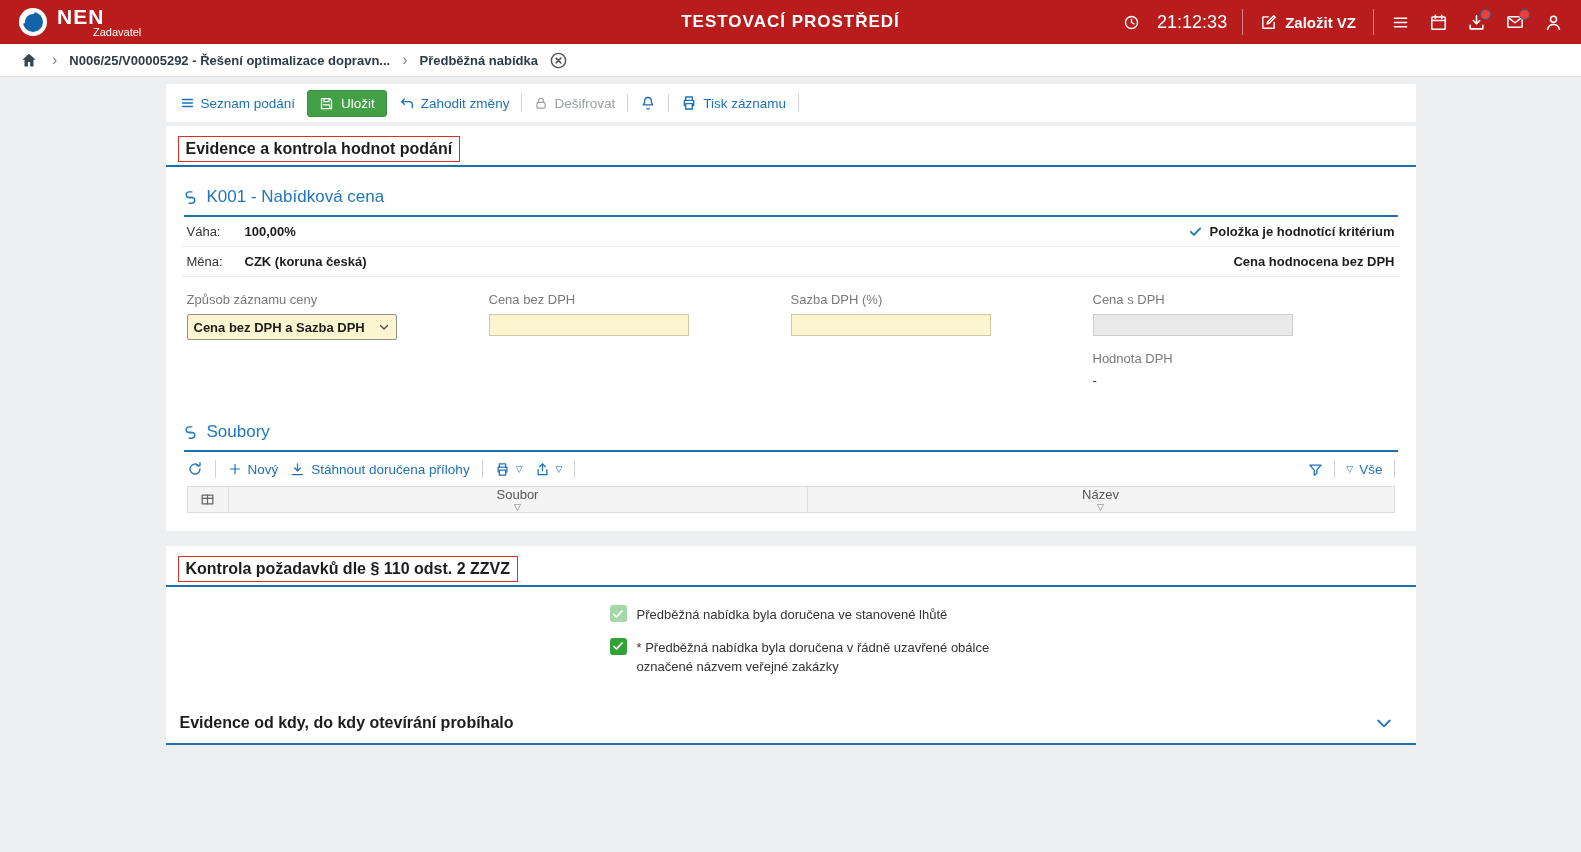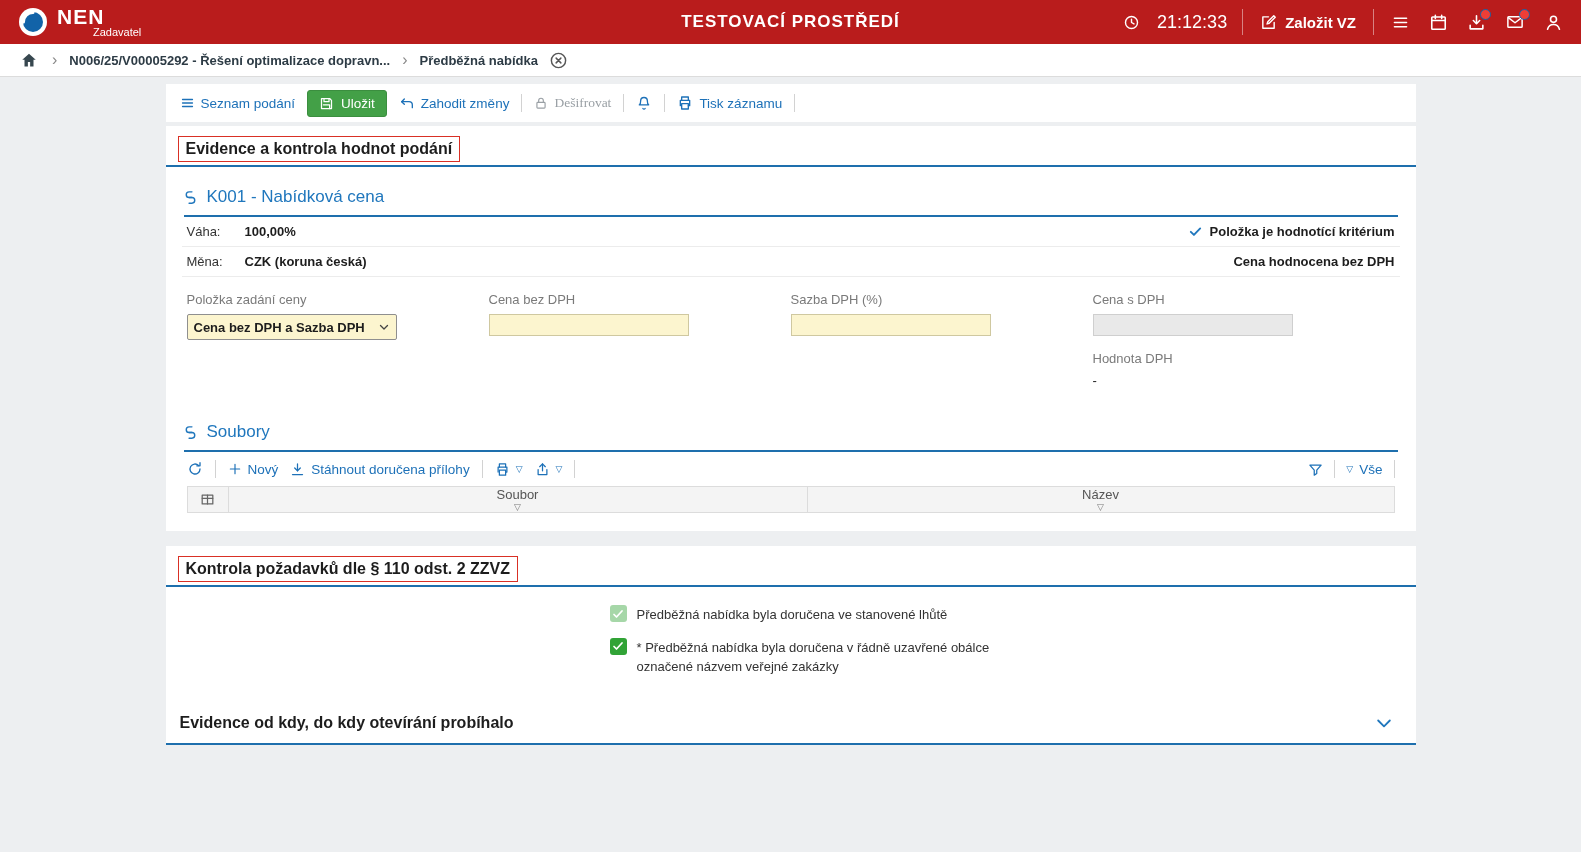--- a/index.html
+++ b/index.html
@@ -33,21 +33,21 @@
   .crumb{font-weight:bold;color:#2d3b45;text-decoration:none;cursor:pointer;}
   .crumb-close{background:none;border:none;cursor:pointer;color:#555;padding:0;margin-left:2px;}
 
   
   .content{width:1250px;margin:0 auto;}
   .panel{background:#fff;}
 
   
   .rec-toolbar{margin-top:7px;height:38px;display:flex;align-items:center;gap:12px;padding:0 14px;}
   .tlink{display:inline-flex;align-items:center;gap:6px;color:#1d71b8;font-size:13.5px;text-decoration:none;background:none;border:none;cursor:pointer;padding:0;}
-  .tlink.disabled{color:#9aa0a5;cursor:default;font-family:Liberation Serif, serif;}
+  .tlink.disabled{color:#9aa0a5;cursor:default;}
   .vsep{width:1px;height:18px;background:#d2d2d2;}
   .btn-save{display:inline-flex;align-items:center;gap:7px;background:#43a047;border:1px solid #3b8e3f;border-radius:3px;color:#fff;font-weight:normal;font-size:13.5px;padding:5px 11px;cursor:pointer;}
   .caret{font-size:9px;line-height:1;}
   .caret.gray{color:#777;}
 
   
   .sec-title-wrap{padding:10px 12px 0;}
   .sec-title{display:inline-block;margin:0;font-size:16px;font-weight:bold;color:#1d1d1d;}
   .sec-title.outlined{border:1px solid #d93025;padding:3px 7px;}
   .rule{height:2px;background:#1e6fad;margin-top:3px;}
@@ -271,21 +271,21 @@
           <span class="kv-label">Měna:</span>
           <span class="kv-value">CZK (koruna česká)</span>
         </div>
         <div class="flag">
           <span>Cena hodnocena bez DPH</span>
         </div>
       </div>
 
       <div class="form-grid">
         <div class="field">
-          <label>Položka zadání ceny</label>
+          <label>Způsob záznamu ceny</label>
           <div class="fake-select">
             <span>Cena bez DPH a Sazba DPH</span>
             <svg class="ic" width="12" height="12" viewBox="0 0 24 24" style="stroke-width:2.6;color:#444">
                 <path d="M5 9l7 7 7-7"></path>
               </svg>
           </div>
         </div>
         <div class="field">
           <label>Cena bez DPH</label>
           <input class="inp" style="">

